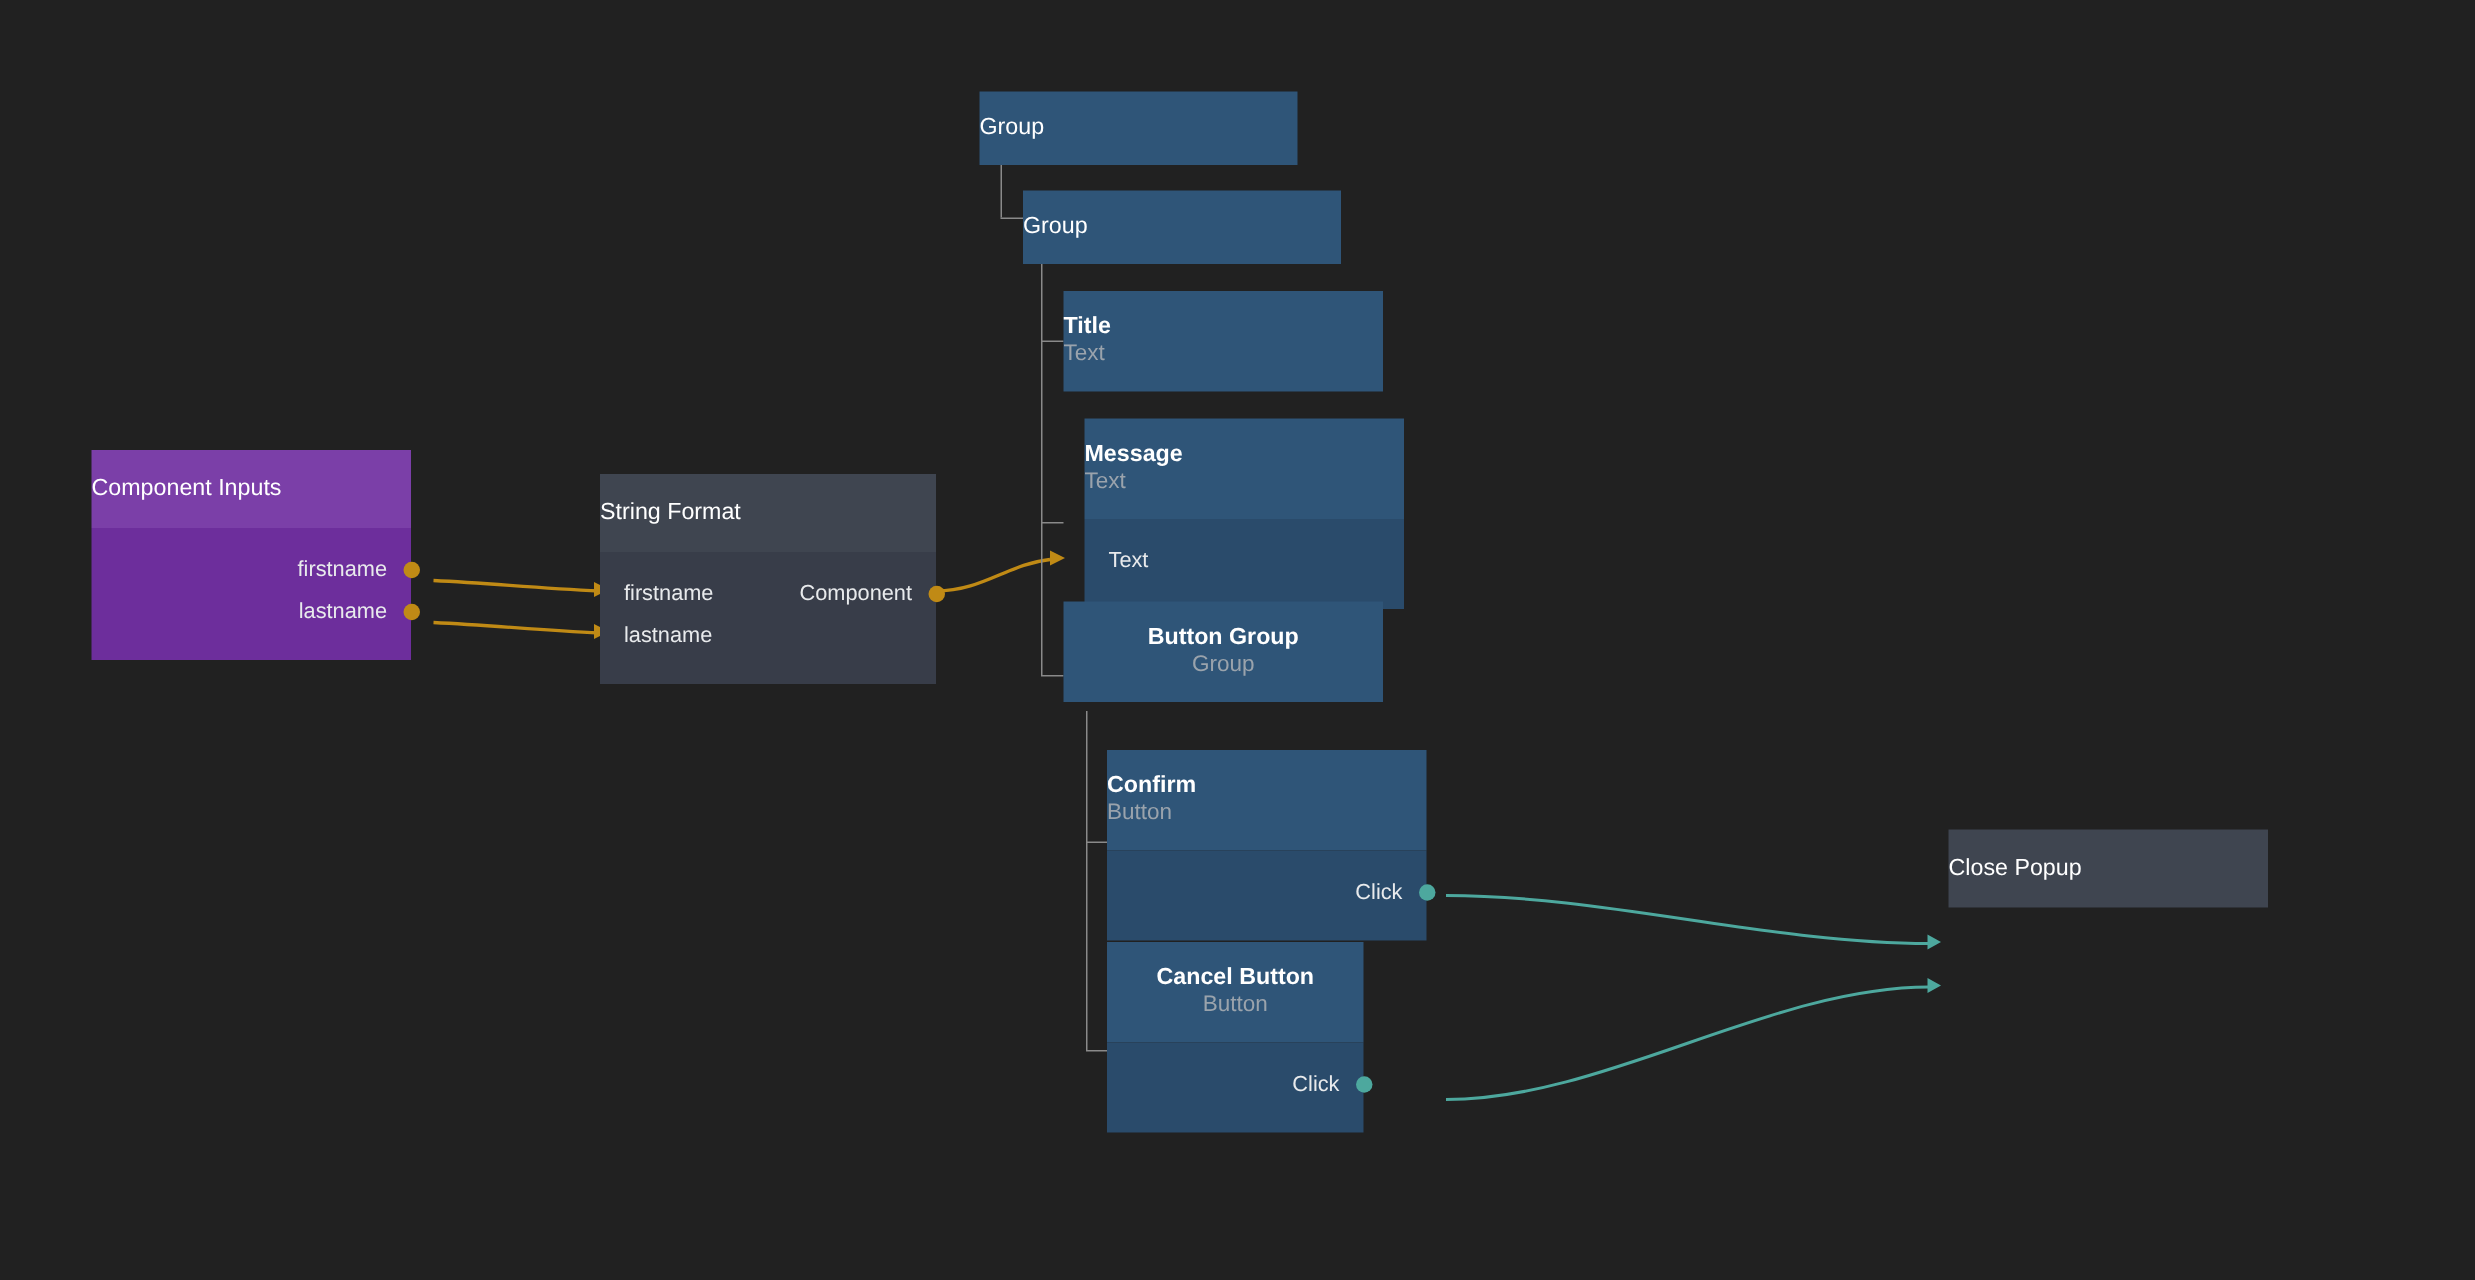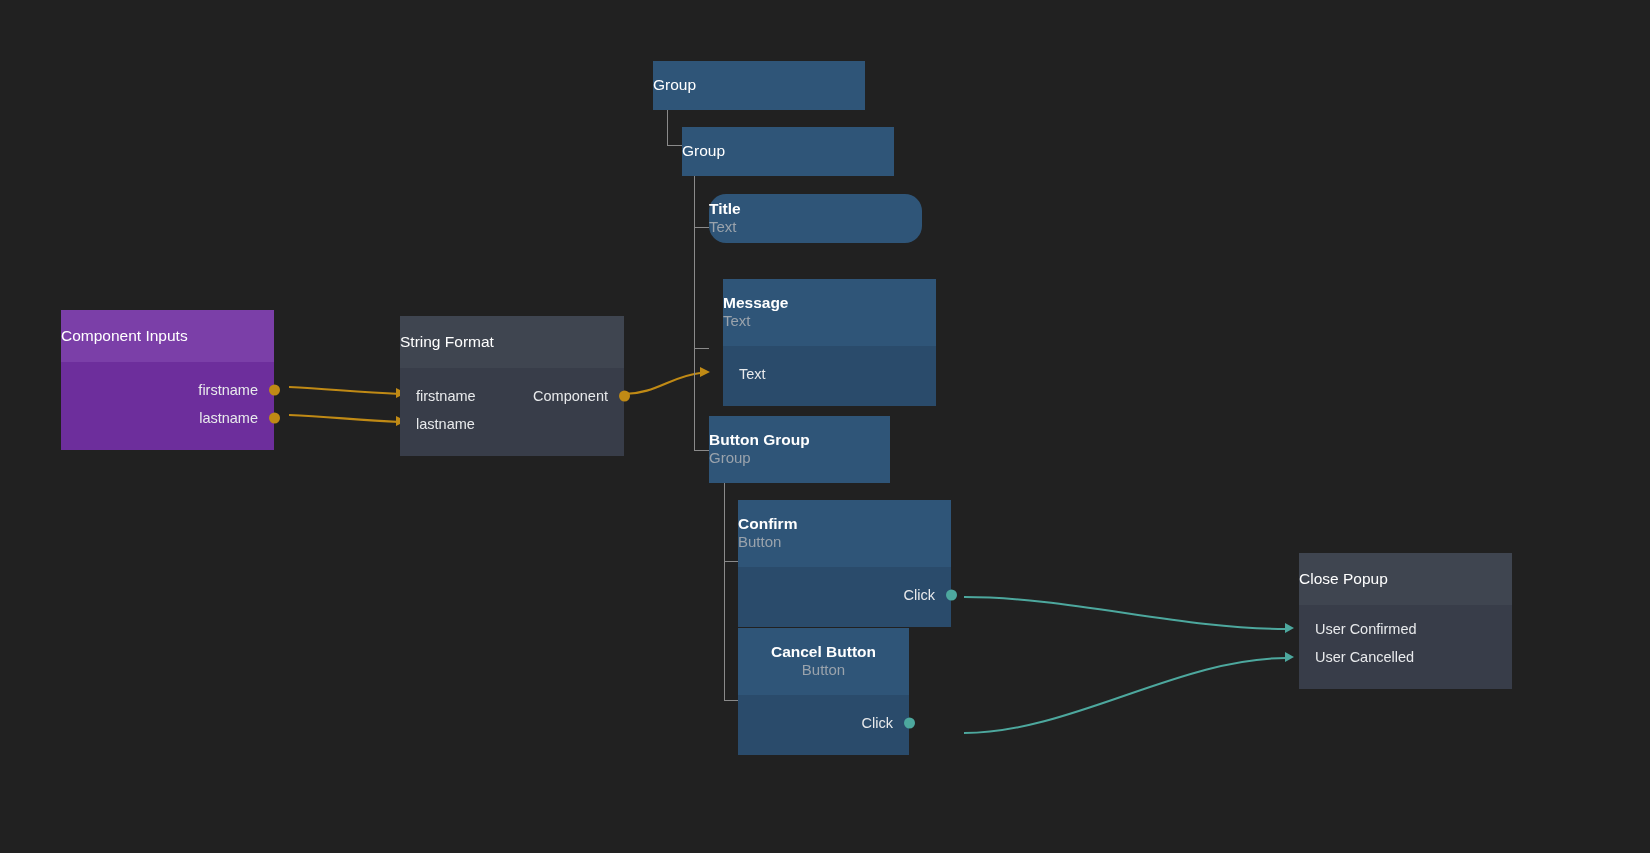--- a/index.html
+++ b/index.html
@@ -155,21 +155,21 @@
 
   <div class="tree-v" style="left:694px; top:176px; height:274px;"></div>
   <div class="tree-h" style="left:694px; top:227px; width:15px;"></div>
   <div class="tree-h" style="left:694px; top:348px; width:15px;"></div>
   <div class="tree-h" style="left:694px; top:450px; width:15px;"></div>
 
   <div class="tree-v" style="left:724px; top:474px; height:226px;"></div>
   <div class="tree-h" style="left:724px; top:561px; width:14px;"></div>
   <div class="tree-h" style="left:724px; top:700px; width:14px;"></div>
 
-  <div class="node node-purple" style="left:61px; top:310px; width:213px;">
+  <div class="node node-purple" style="left:61px; top:300px; width:213px;">
     <div class="node-header" style="height:52px;">
       <div class="node-title">Component Inputs</div>
     </div>
     <div class="node-body" style="padding:14px 0 18px 0;">
       <div class="port-row port-out">
         <span class="port-label">firstname</span>
         <span class="dot dot-orange"></span>
       </div>
       <div class="port-row port-out">
         <span class="port-label">lastname</span>
@@ -200,39 +200,39 @@
     </div>
   </div>
 
   <div class="node node-blue" style="left:682px; top:127px; width:212px;">
     <div class="node-header" style="height:49px;">
       <div class="node-title">Group</div>
     </div>
   </div>
 
   <div class="node node-blue" style="left:709px; top:194px; width:213px;">
-    <div class="node-header" style="height:49px;border-radius:17px;">
+    <div class="node-header" style="height:67px;">
       <div class="node-title bold">Title</div>
       <div class="node-subtitle">Text</div>
     </div>
   </div>
 
   <div class="node node-blue" style="left:709px; top:279px; width:213px;margin-left:14px;">
     <div class="node-header" style="height:67px;">
       <div class="node-title bold">Message</div>
       <div class="node-subtitle">Text</div>
     </div>
     <div class="node-body" style="padding:14px 0 18px 0;">
       <div class="port-row port-in">
         <span class="port-label">Text</span>
       </div>
     </div>
   </div>
 
-  <div class="node node-blue" style="left:709px; top:416px; width:181px;">
+  <div class="node node-blue" style="left:709px; top:401px; width:213px;text-align:center;">
     <div class="node-header" style="height:67px;">
       <div class="node-title bold">Button Group</div>
       <div class="node-subtitle">Group</div>
     </div>
   </div>
 
   <div class="node node-blue" style="left:738px; top:500px; width:213px;">
     <div class="node-header" style="height:67px;">
       <div class="node-title bold">Confirm</div>
       <div class="node-subtitle">Button</div>
@@ -255,23 +255,15 @@
         <span class="port-label">Click</span>
         <span class="dot dot-teal"></span>
       </div>
     </div>
   </div>
 
   <div class="node node-slate" style="left:1299px; top:553px; width:213px;">
     <div class="node-header" style="height:52px;">
       <div class="node-title">Close Popup</div>
     </div>
-    <div class="node-body" style="padding:10px 0 18px 0;">
-      <div class="port-row port-in">
-        <span class="port-label">User Confirmed</span>
-      </div>
-      <div class="port-row port-in">
-        <span class="port-label">User Cancelled</span>
-      </div>
-    </div>
   </div>
 
 </div>
 
 </body></html>

